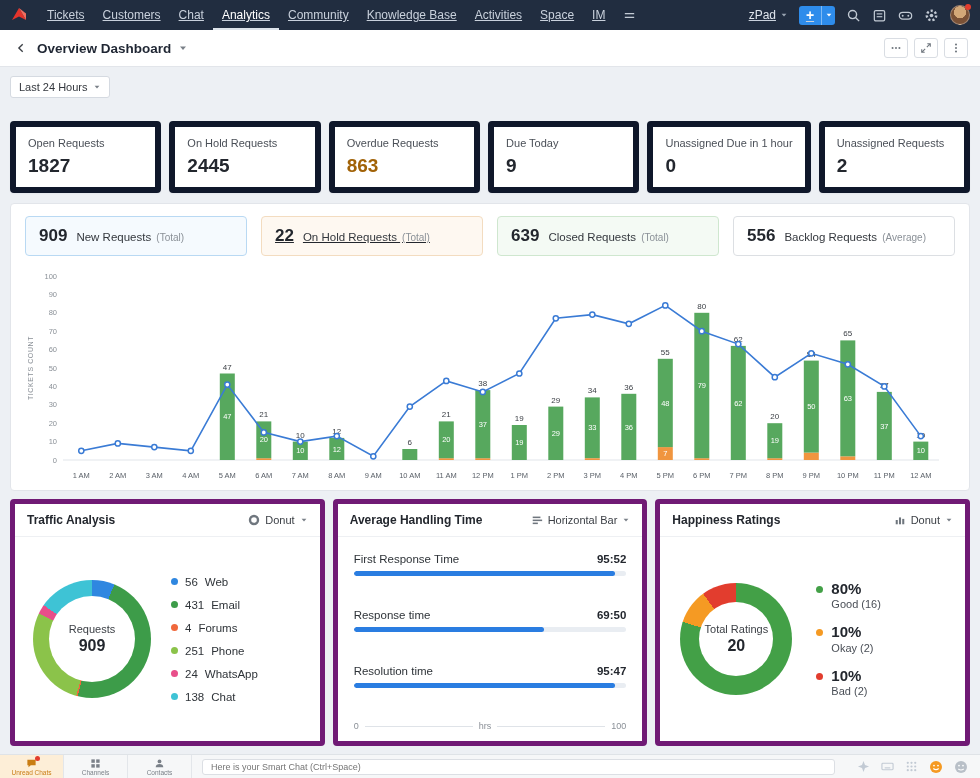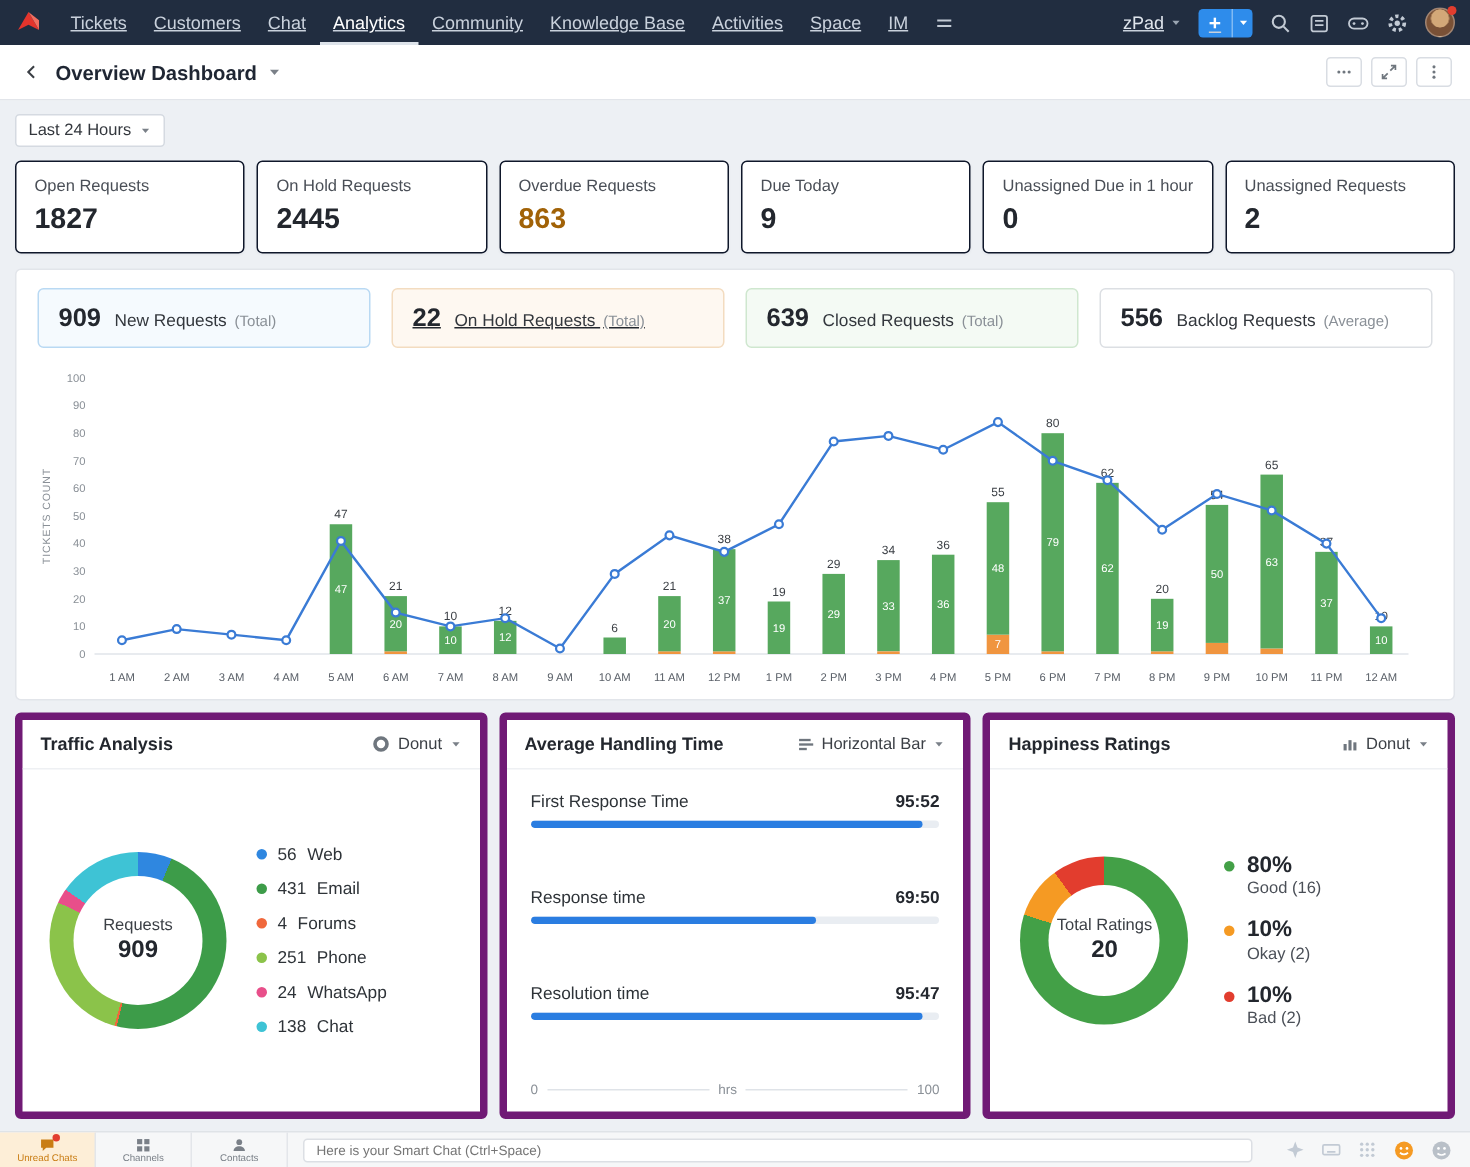--- a/index.html
+++ b/index.html
@@ -57,31 +57,31 @@
   .title-caret { width: 10px; height: 10px; color: #7a8088; cursor: pointer; }
   .header-actions { margin-left: auto; display: flex; gap: 6px; }
   .hdr-btn {
     width: 24px; height: 20px; border: 1px solid #d9dde3; border-radius: 3px;
     display: flex; align-items: center; justify-content: center; color: #6f767e;
     background: #fff; cursor: pointer;
   }
 
   
   .content { flex: 1; min-height: 0; display: flex; flex-direction: column; }
-  .filter-row { padding: 9px 10px 9px; flex: none; border-radius: 16px; }
+  .filter-row { padding: 9px 10px 23px; flex: none; border-radius: 16px; }
   .filter-btn {
     display: inline-flex; align-items: center; gap: 6px;
     background: #fff; border: 1px solid #d5dae1; border-radius: 3px;
     font-size: 11px; color: #33373d; padding: 4px 8px; cursor: pointer;
     font-family: inherit;
   }
 
   .kpi-row { display: flex; gap: 8px; padding: 0 10px; flex: none; }
   .kpi-card {
-    flex: 1; background: #fff; border: 1px solid #0f172a; border-radius: 4px;
+    flex: 1; background: #fff; border: 6px solid #0f172a; border-radius: 4px;
     padding: 10px 12px; box-shadow: 0 1px 2px rgba(20,30,50,.04); cursor: pointer;
   }
   .kpi-label { font-size: 11px; color: #4a4f57; margin-bottom: 6px; white-space: nowrap; }
   .kpi-value { font-size: 19px; font-weight: bold; color: #23272e; }
   .kpi-value.highlight { color: #a16207; }
 
   .requests-card {
     margin: 10px 10px 8px; background: #fff; border: 1px solid #e2e5ea; border-radius: 4px;
     padding: 0 12px 4px; flex: none;
   }

